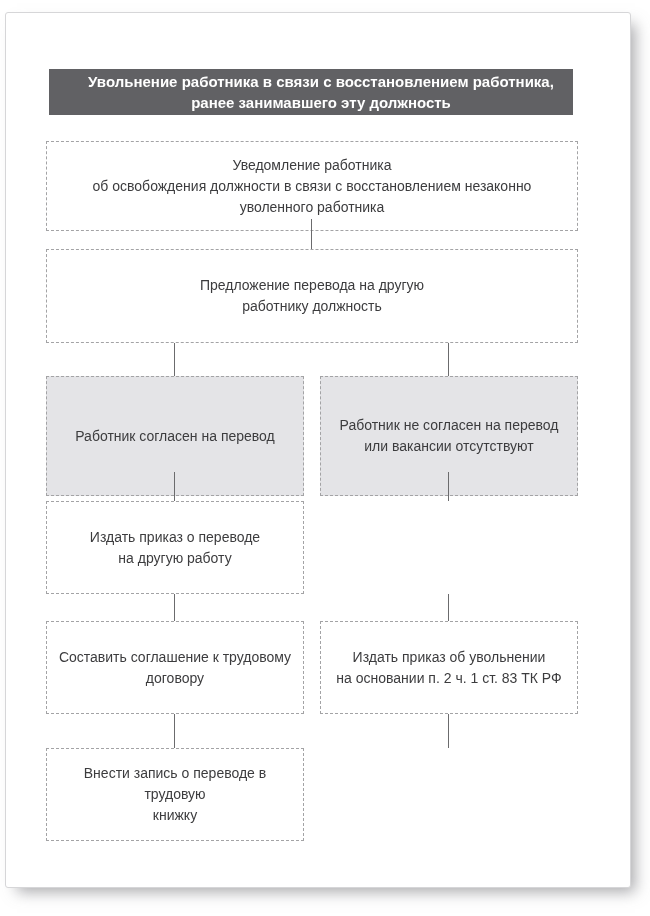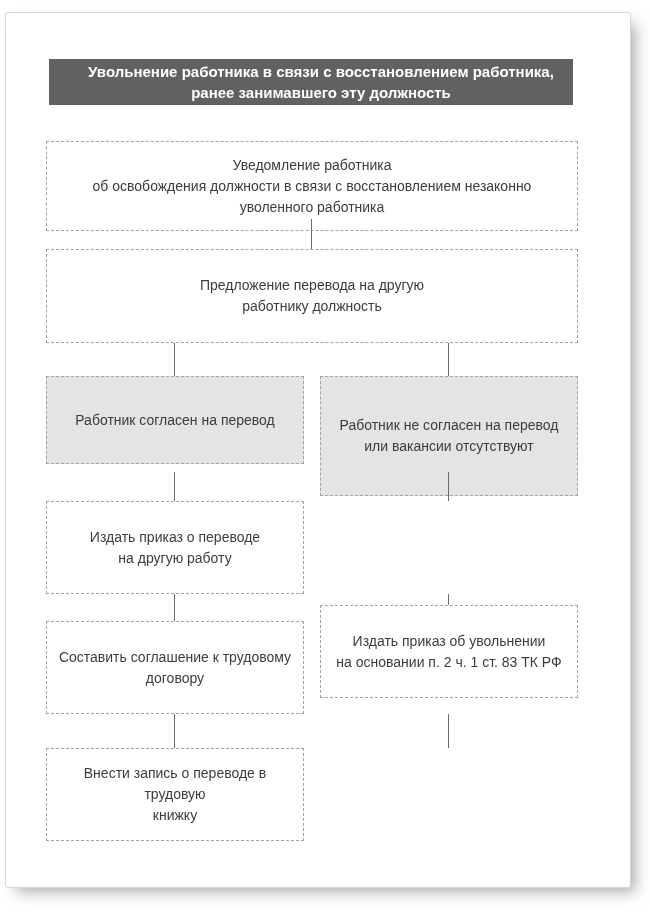--- a/index.html
+++ b/index.html
@@ -23,21 +23,21 @@
     height: 876px;
     background: #ffffff;
     border: 1px solid #d6d6d8;
     border-radius: 3px;
     box-shadow: 8px 8px 14px -4px rgba(100,100,105,0.55);
     box-sizing: border-box;
   }
   .flow-header {
     position: absolute;
     left: 43px;
-    top: 46px;
+    top: 56px;
     width: 524px;
     height: 46px;
     background: var(--header-bg, #616164);
     color: var(--header-text, #ffffff);
     font-size: 15px;
     font-weight: bold;
     line-height: 21px;
     display: flex;
     align-items: center;
     justify-content: center;
@@ -85,36 +85,36 @@
 уволенного работника</div>
 
     <div class="conn" style="left:305px; top:206px; height:30px;"></div>
 
     <div class="node full" style="top:236px; height:94px;">Предложение перевода на другую
 работнику должность</div>
 
     <div class="conn" style="left:168px; top:330px; height:33px;"></div>
     <div class="conn" style="left:442px; top:330px; height:33px;"></div>
 
-    <div class="node col-l hl" style="top:363px; height:88px;">Работник согласен на перевод</div>
+    <div class="node col-l hl" style="top:363px; height:120px;">Работник согласен на перевод</div>
     <div class="node col-r hl" style="top:363px; height:120px;">Работник не согласен на перевод
 или вакансии отсутствуют</div>
 
     <div class="conn" style="left:168px; top:459px; height:29px;"></div>
     <div class="conn" style="left:442px; top:459px; height:29px;"></div>
 
     <div class="node col-l" style="top:488px; height:93px;">Издать приказ о переводе
 на другую работу</div>
 
     <div class="conn" style="left:168px; top:581px; height:27px;"></div>
     <div class="conn" style="left:442px; top:581px; height:27px;"></div>
 
     <div class="node col-l" style="top:608px; height:93px;">Составить соглашение к трудовому
 договору</div>
-    <div class="node col-r" style="top:592px; height:93px;">Издать приказ об увольнении
+    <div class="node col-r" style="top:608px; height:93px;">Издать приказ об увольнении
 на основании п. 2 ч. 1 ст. 83 ТК РФ</div>
 
     <div class="conn" style="left:168px; top:701px; height:34px;"></div>
     <div class="conn" style="left:442px; top:701px; height:34px;"></div>
 
     <div class="node col-l" style="top:735px; height:93px;">Внести запись о переводе в трудовую
 книжку</div>
 
   </div>
 </div>

